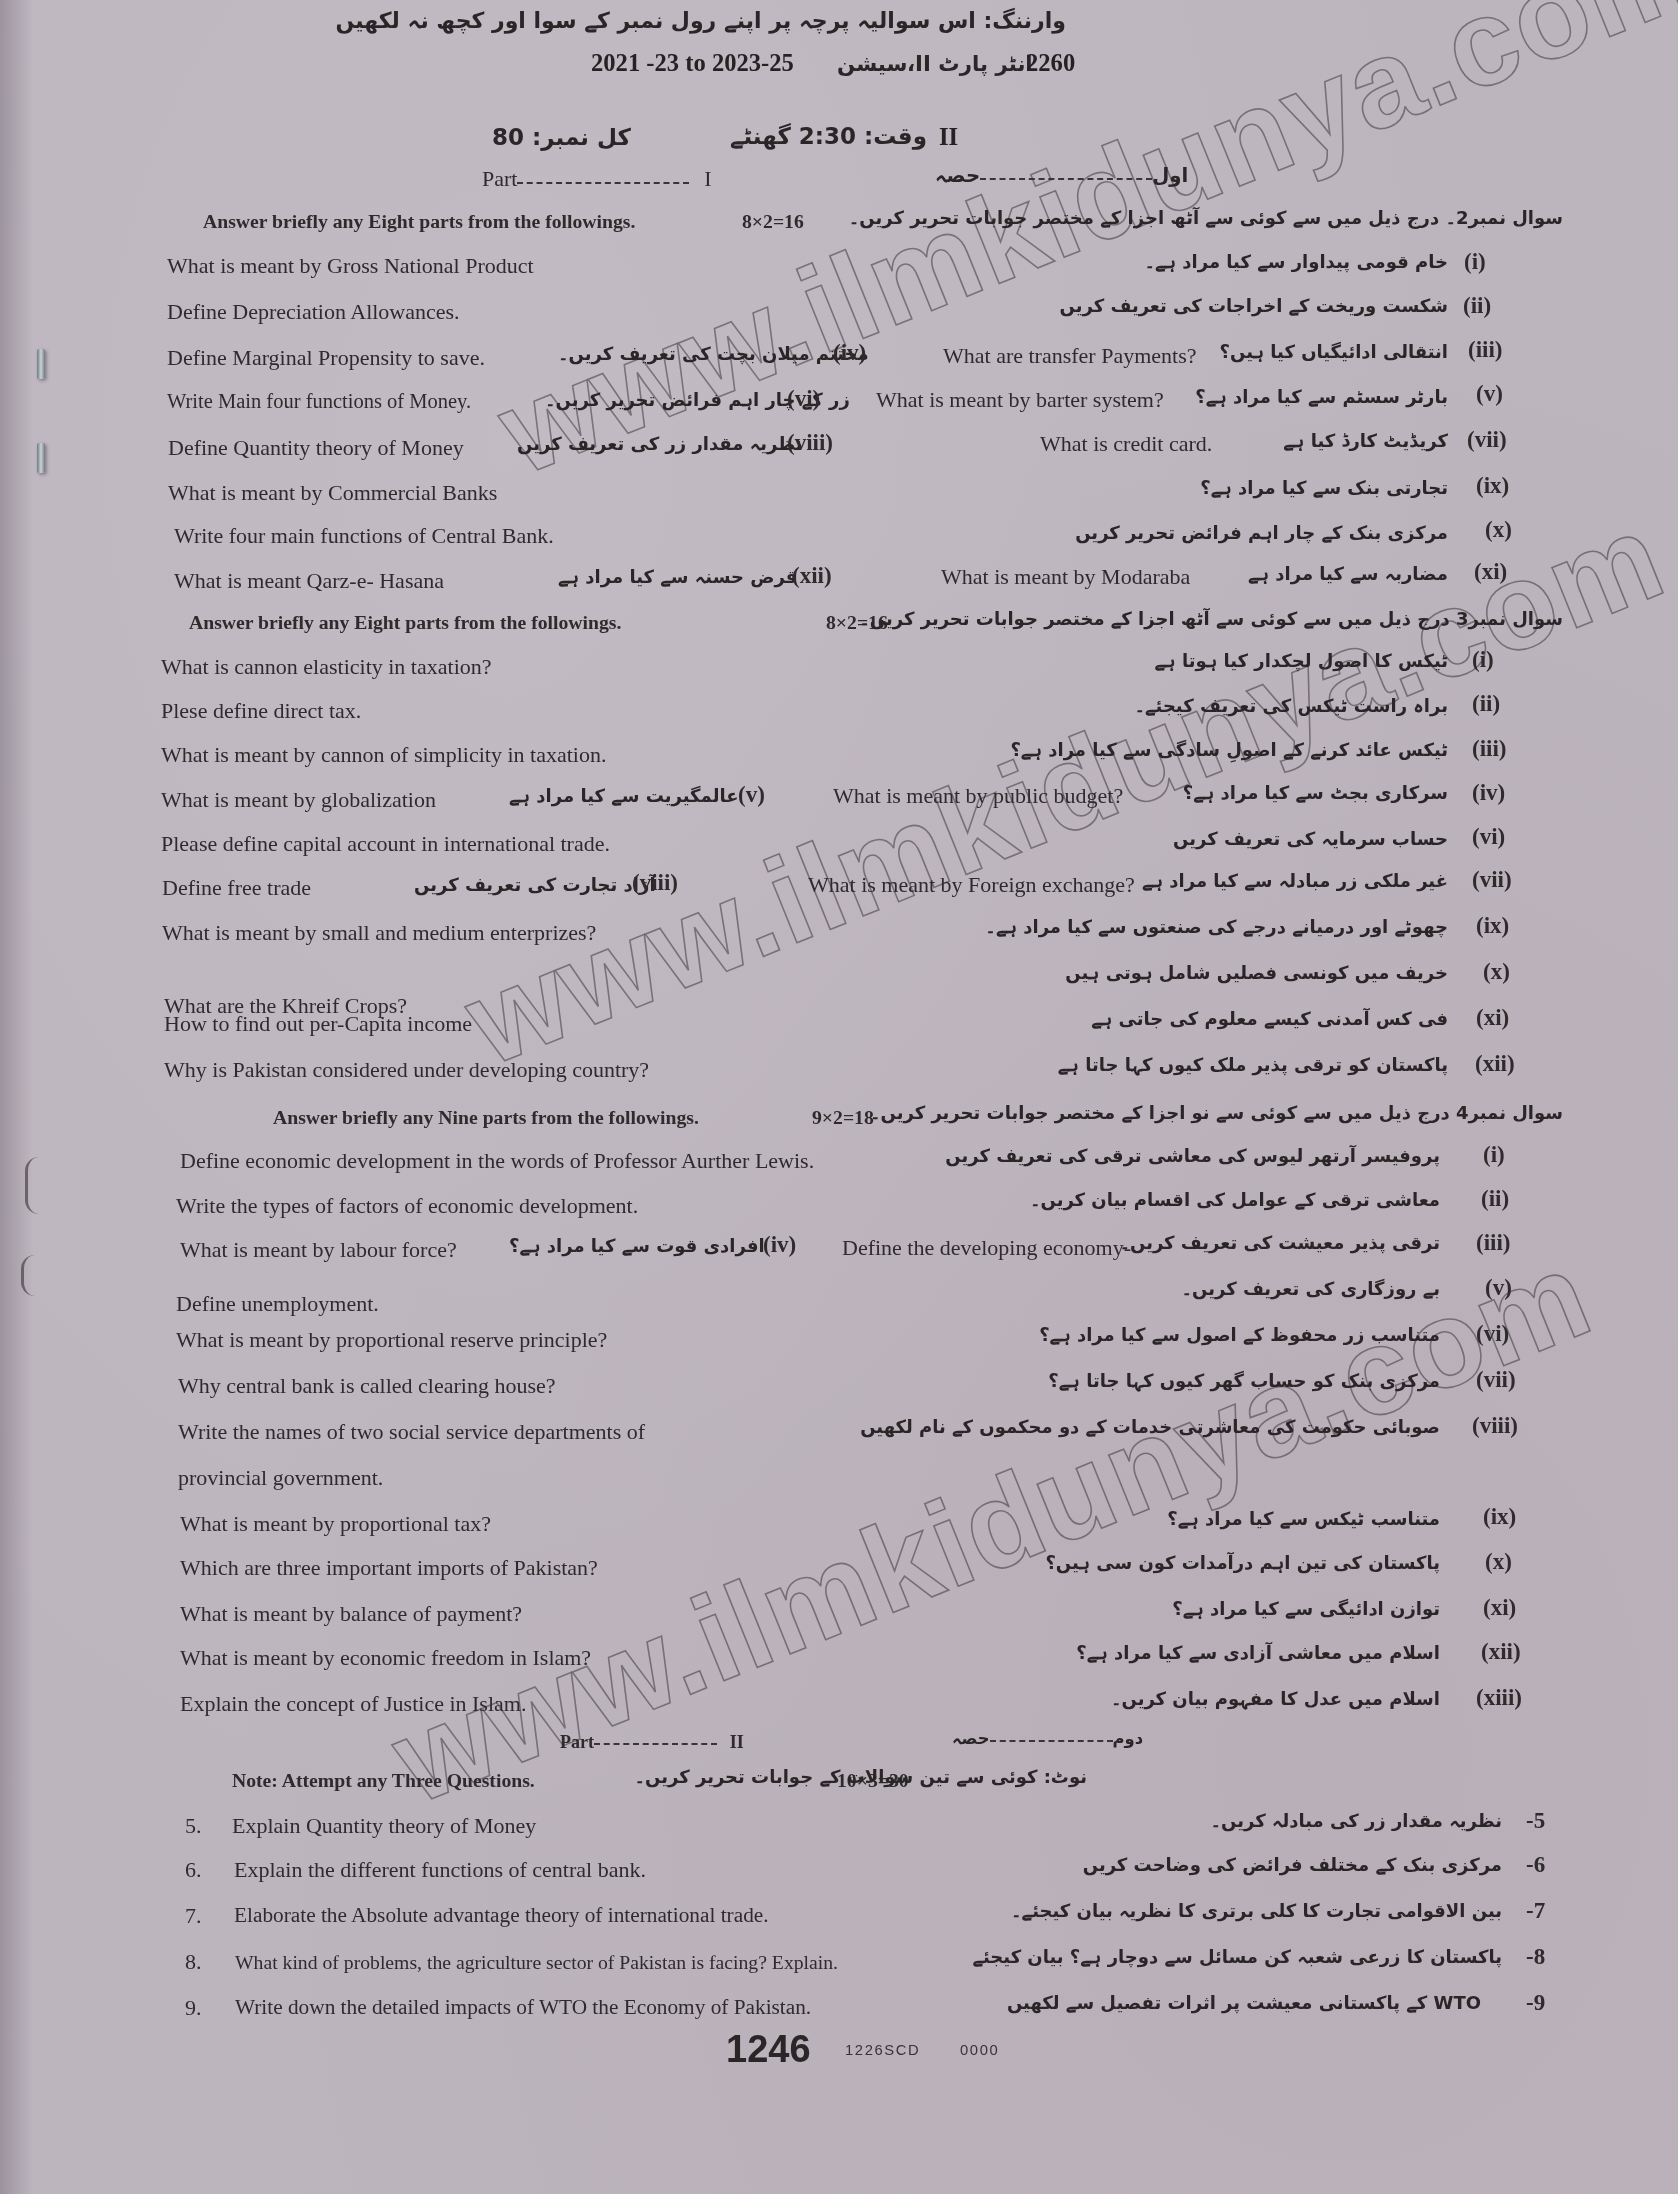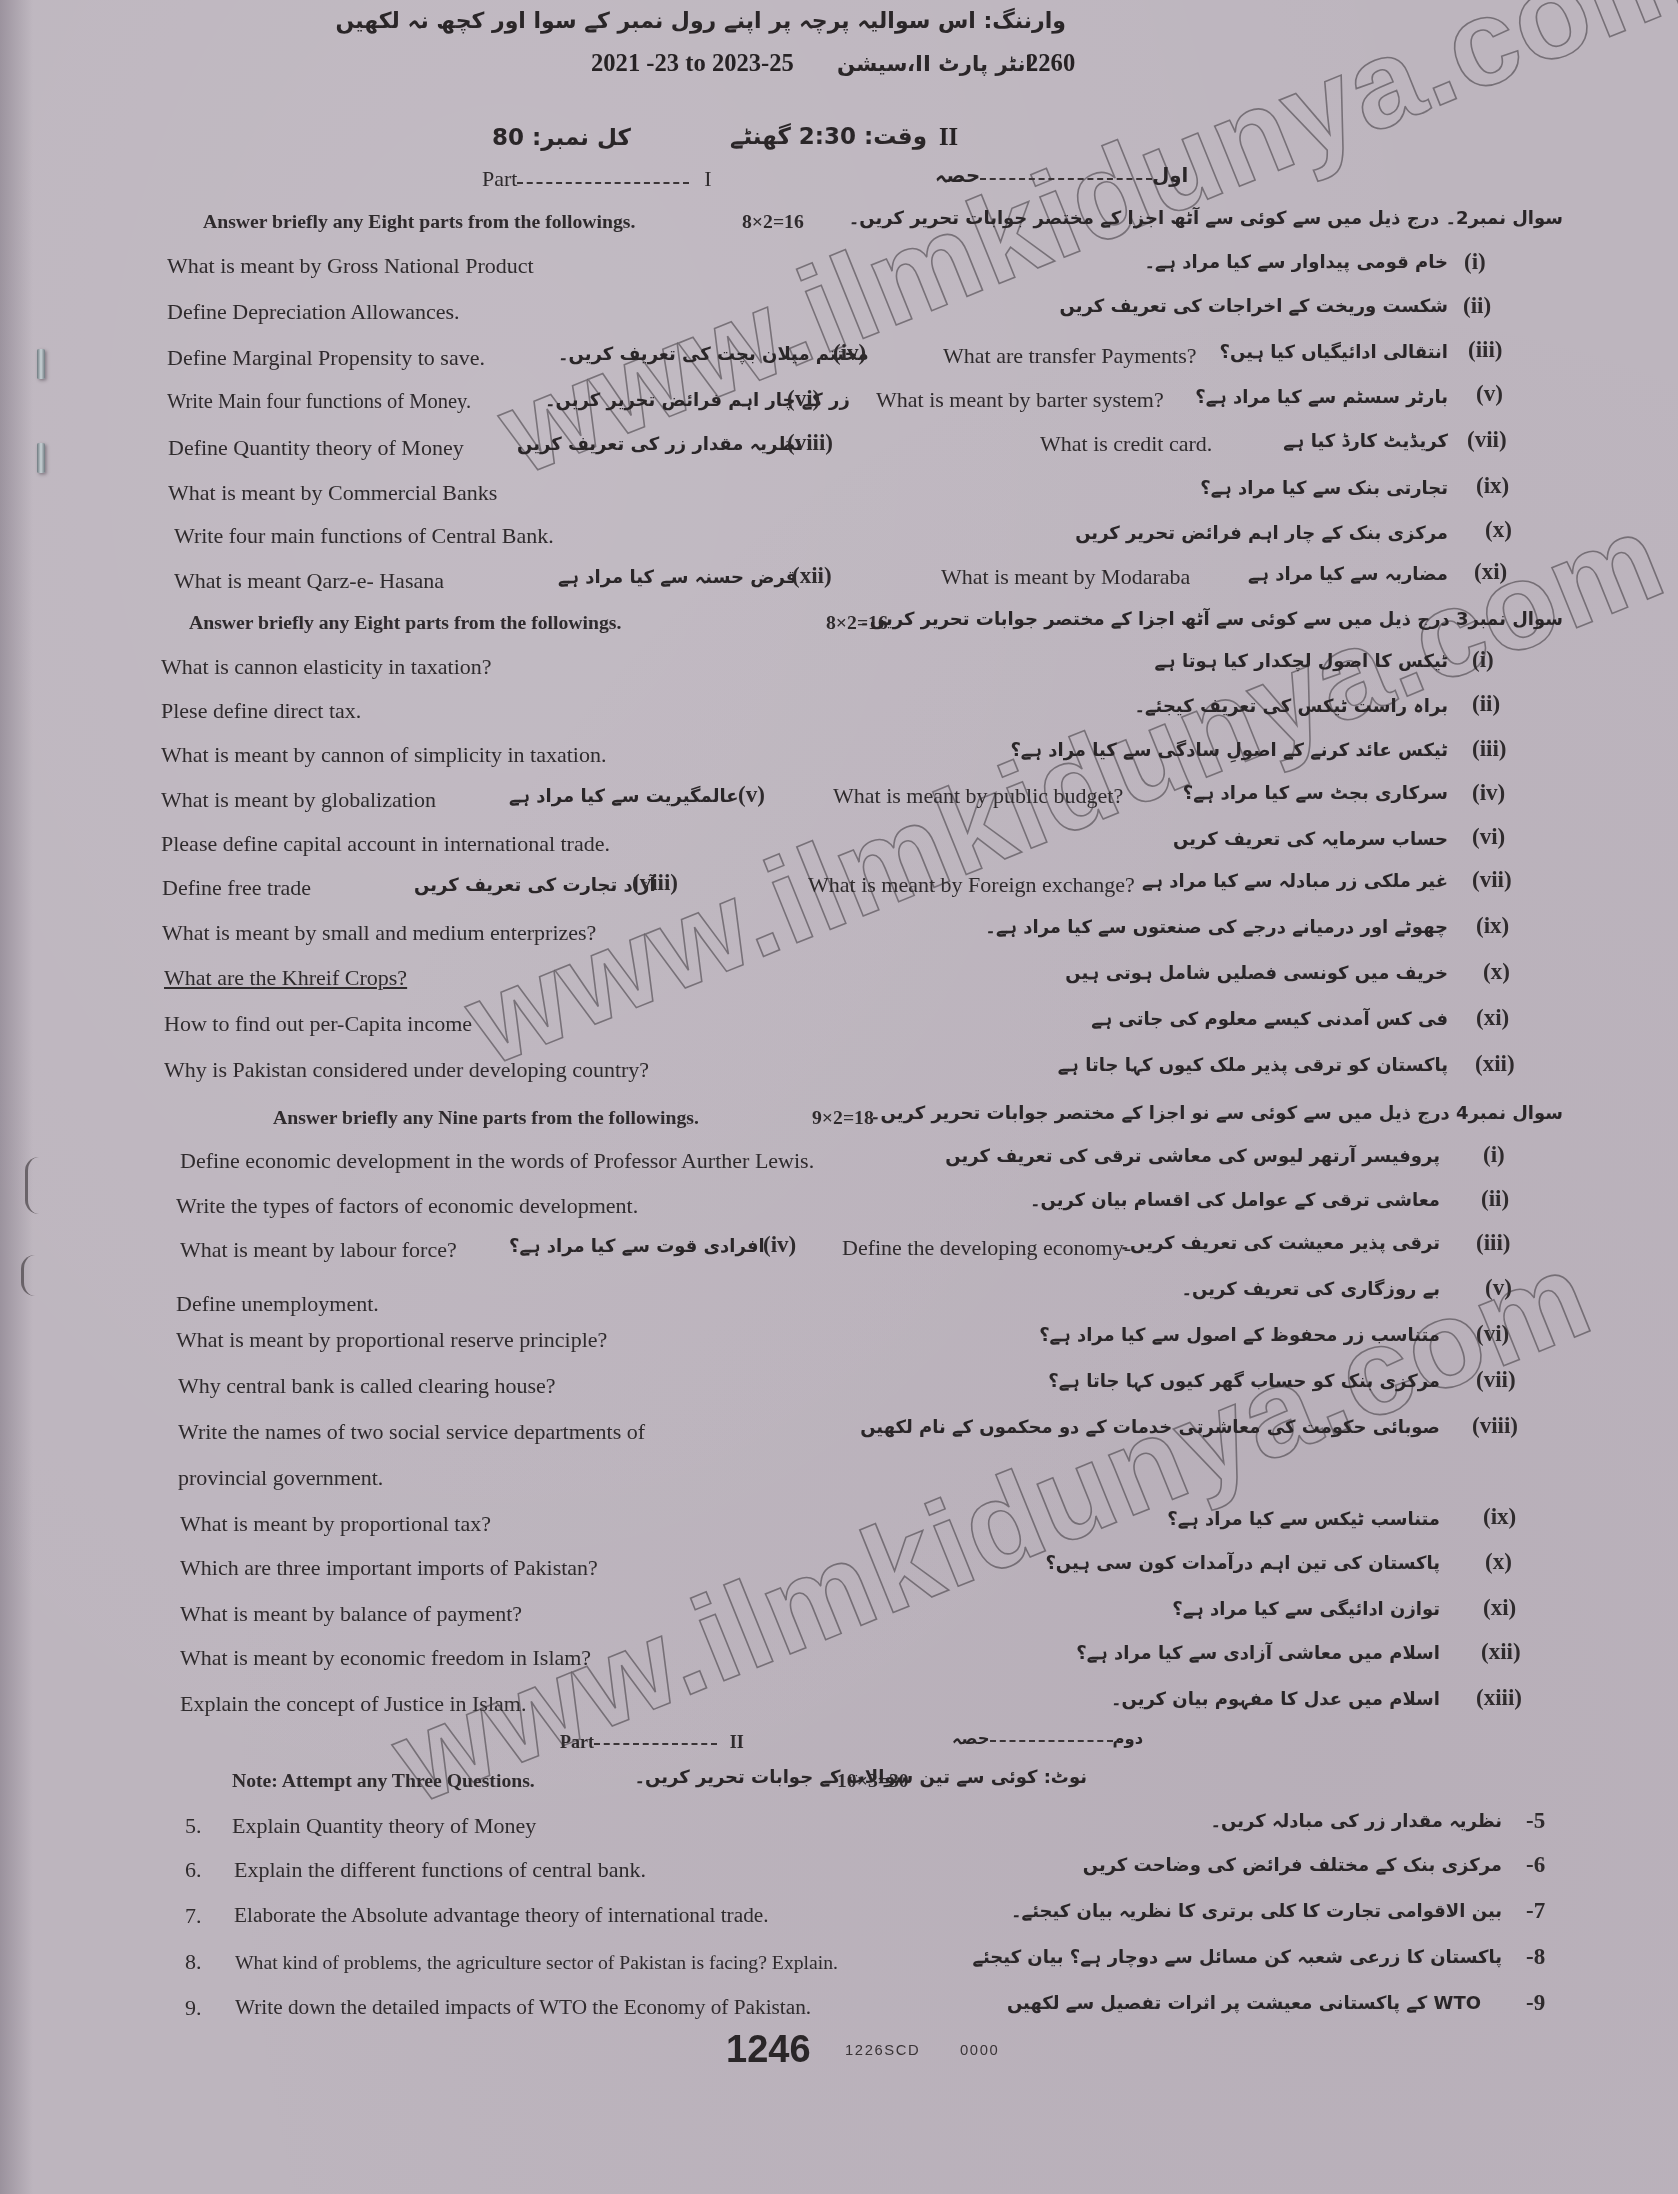--- a/index.html
+++ b/index.html
@@ -234,21 +234,21 @@
 <div class="abs urdu" style="left:414px; top:874px;">آزاد تجارت کی تعریف کریں</div>
 <div class="abs roman" style="left:632px; top:870px;">(viii)</div>
 <div class="abs eng" style="left:808px; top:872px;">What is meant by Foreign exchange?</div>
 <div class="abs urdu" style="right:230px; top:870px;">غیر ملکی زر مبادلہ سے کیا مراد ہے</div>
 <div class="abs roman" style="left:1472px; top:867px;">(vii)</div>
 
 <div class="abs eng" style="left:162px; top:920px;">What is meant by small and medium enterprizes?</div>
 <div class="abs urdu" style="right:230px; top:916px;">چھوٹے اور درمیانے درجے کی صنعتوں سے کیا مراد ہے۔</div>
 <div class="abs roman" style="left:1476px; top:913px;">(ix)</div>
 
-<div class="abs eng" style="left:164px; top:965px;text-decoration:underline;">What are the Khreif Crops?</div>
+<div class="abs eng" style="left:164px; top:993px;">What are the Khreif Crops?</div>
 <div class="abs urdu" style="right:230px; top:962px;">خریف میں کونسی فصلیں شامل ہوتی ہیں</div>
 <div class="abs roman" style="left:1483px; top:959px;">(x)</div>
 
 <div class="abs eng" style="left:164px; top:1011px;">How to find out per-Capita income</div>
 <div class="abs urdu" style="right:230px; top:1008px;">فی کس آمدنی کیسے معلوم کی جاتی ہے</div>
 <div class="abs roman" style="left:1476px; top:1005px;">(xi)</div>
 
 <div class="abs eng" style="left:164px; top:1057px;">Why is Pakistan considered under developing country?</div>
 <div class="abs urdu" style="right:230px; top:1054px;">پاکستان کو ترقی پذیر ملک کیوں کہا جاتا ہے</div>
 <div class="abs roman" style="left:1475px; top:1051px;">(xii)</div>

